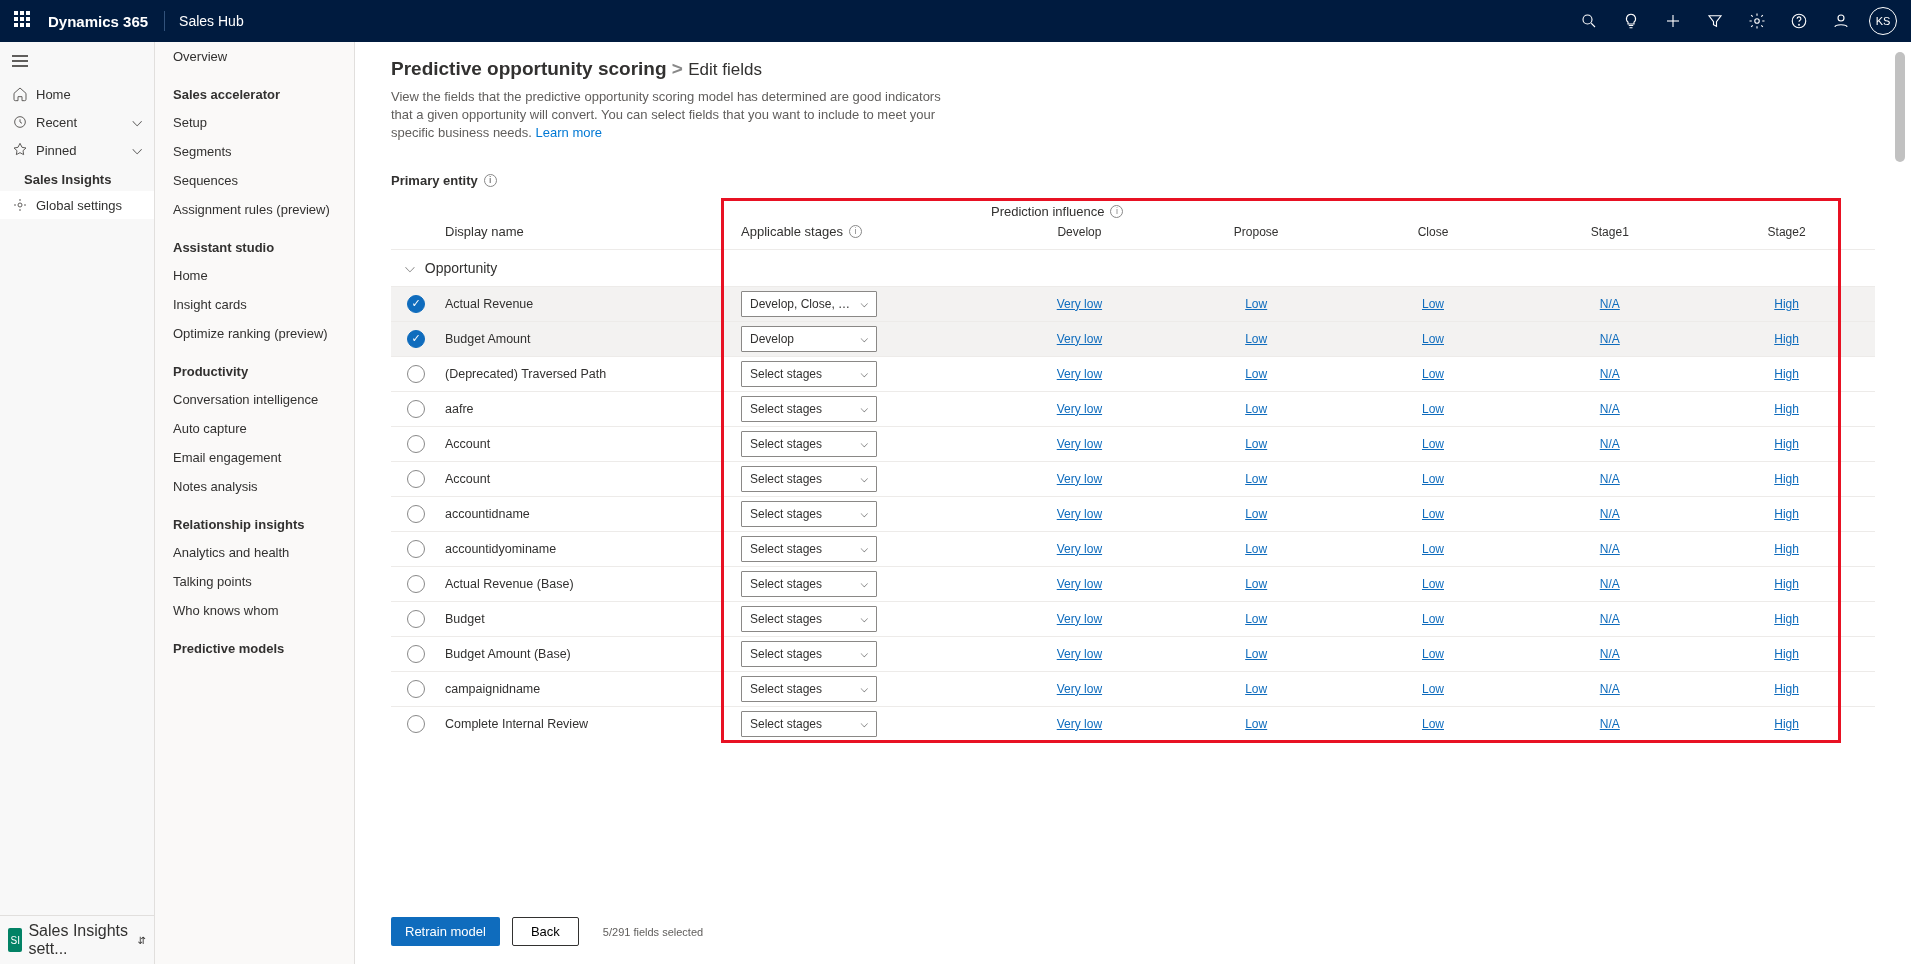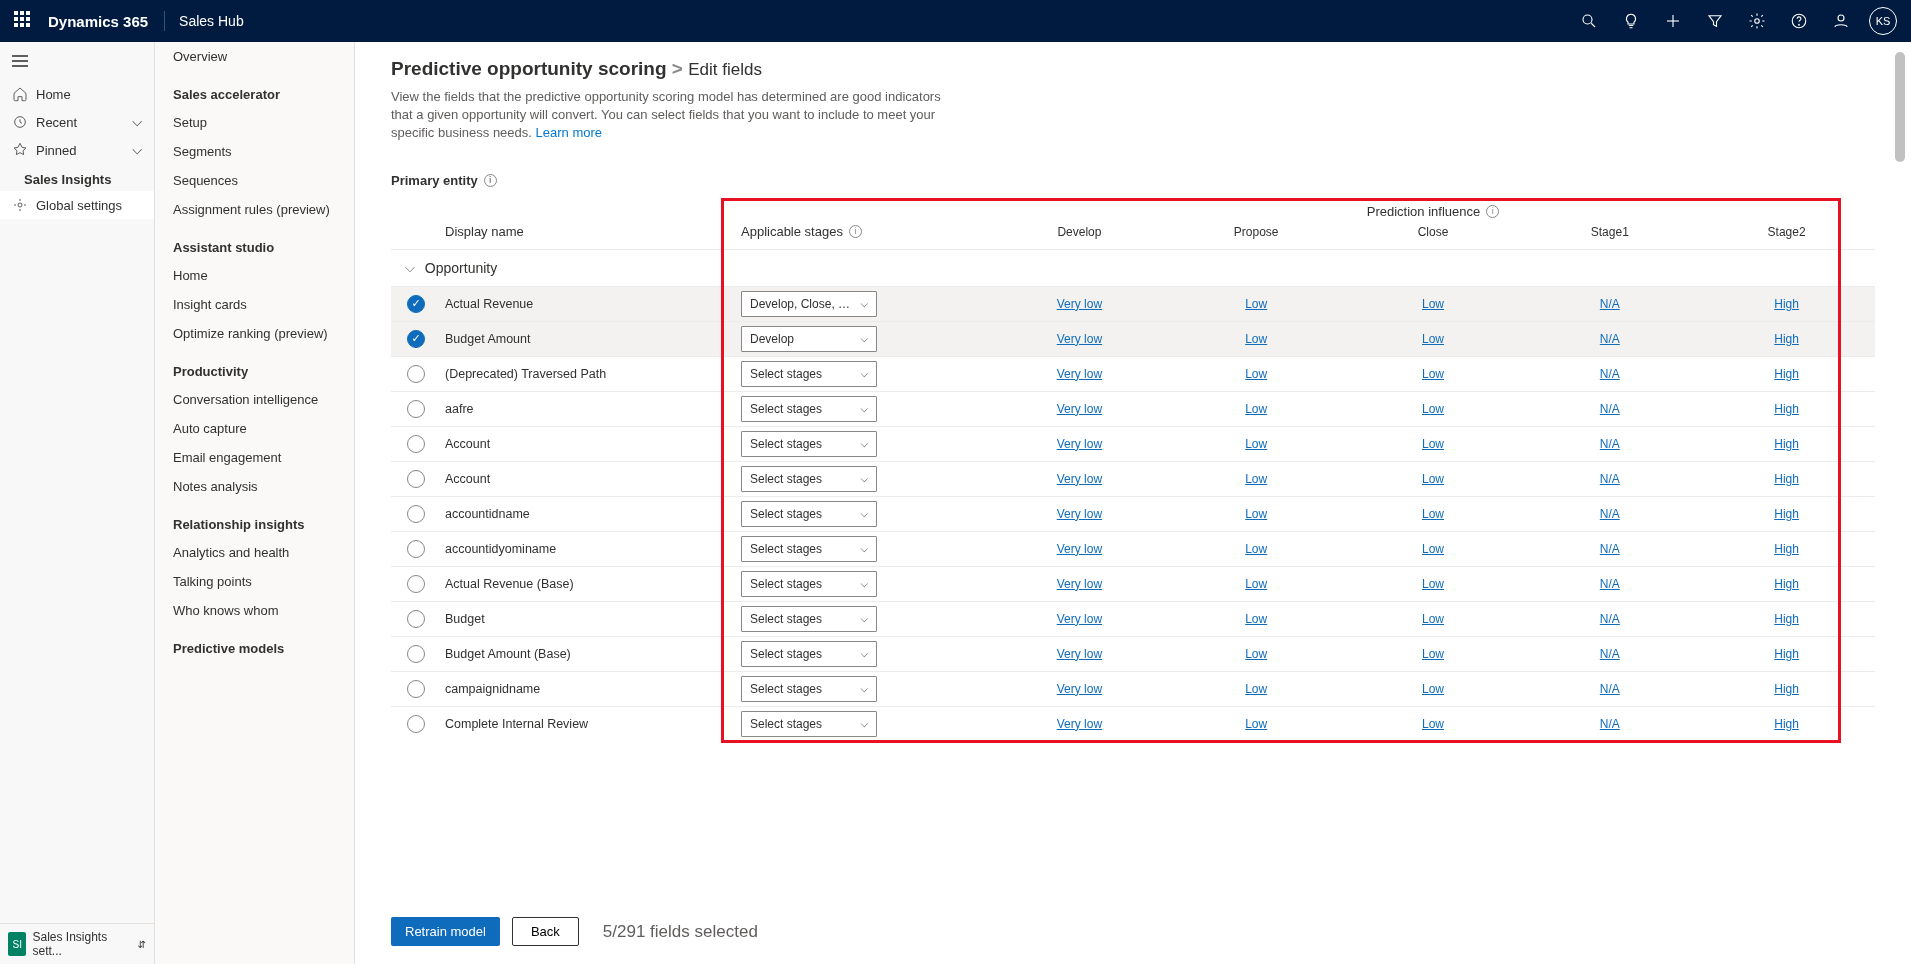--- a/index.html
+++ b/index.html
@@ -42,42 +42,42 @@
   .primary-label{ margin-top:30px; font-weight:600; display:flex; align-items:center; gap:6px;}
   .info-ic{ width:13px;height:13px;border:1px solid #888;border-radius:50%;display:inline-flex;align-items:center;justify-content:center;font-size:9px;color:#888;}
   
   .table-wrap{ position:relative; margin-top:10px; flex:1; overflow:hidden;}
   .redbox{ position:absolute; border:3px solid #e81123; top:0px; left:330px; right:34px; height:545px; pointer-events:none; z-index:5;}
   .thead{ display:flex; align-items:flex-end; padding:6px 0 10px 0; border-bottom:1px solid #edebe9;}
   .col-check{ width:50px; }
   .col-name{ width:300px; padding-left:4px;}
   .col-stage{ width:250px; display:flex; align-items:center; gap:6px;}
   .col-influence{ flex:1; }
-  .influence-head { display:flex; flex-direction:column; align-items:center;}
+  .influence-head { display:flex; flex-direction:column; }
   .stage-cols{ display:flex; gap:0; margin-top:6px; width:100%;}
   .stage-cols span{ flex:1; text-align:center; font-size:12px; color:#323130;}
   .group-row{ display:flex; align-items:center; padding:10px 0; gap:10px; padding-left:14px;}
   .group-row .chev{ color:#707070; }
   .trow{ display:flex; align-items:center; border-top:1px solid #edebe9; min-height:35px; padding:1px 0;}
   .trow.sel{ background:#f3f2f1; }
   .trow .col-check{ display:flex; justify-content:center;}
   .chk{ width:18px;height:18px;border:1.5px solid #888;border-radius:50%; display:flex;align-items:center;justify-content:center;}
   .chk.on{ background:#0f6cbd; border-color:#0f6cbd;}
   .chk.on::after{ content:"✓"; color:#fff; font-size:11px;}
   .fieldname{ color:#323130; font-size:12.5px;}
   .stage-select{ border:1px solid #8a8886; height:26px; width:136px; display:flex; align-items:center; padding:0 8px; font-size:12px; justify-content:space-between; background:#fff; border-radius:1px;}
   .stage-select .sv{ white-space:nowrap; overflow:hidden; text-overflow:ellipsis;}
   .stage-select .dd{ color:#555; font-size:10px;}
   .infl{ flex:1; display:flex; }
   .infl a{ flex:1; text-align:center; color:#0f6cbd; font-size:12px; text-decoration:underline;}
   
   .footer{ padding:14px 0 18px; display:flex; align-items:center; gap:12px; }
   .btn-primary{ background:#0f6cbd; color:#fff; border:none; padding:7px 14px; font-size:13px; border-radius:2px; cursor:pointer;}
   .btn-secondary{ background:#fff; border:1px solid #323130; padding:6px 18px; font-size:13px; border-radius:2px; cursor:pointer;}
-  .count{ color:#605e5c; font-size:17px; margin-left:12px;}
+  .count{ color:#605e5c; font-size:11px; margin-left:12px;}
   .rows-scroll{ overflow:hidden; }
 </style>
 </head>
 <body>
 
 <div class="topbar">
   <div class="waffle">
       <span></span>
       <span></span>
       <span></span>
@@ -169,21 +169,21 @@
     <div class="nav-section">Sales Insights</div>
     <div class="nav-item active">
       <svg class="ic" viewBox="0 0 24 24" fill="none" stroke="#605e5c" stroke-width="1.5">
           <circle cx="12" cy="12" r="3"></circle>
           <path d="M3 12h3M18 12h3M12 3v3M12 18v3"></path>
         </svg>
       <span>Global settings</span>
     </div>
     <div class="nav-bottom">
       <div class="si-badge">SI</div>
-      <span style="font-size:12px;">Sales Insights sett...</span>
+      <span style="font-size:16px;">Sales Insights sett...</span>
       <span style="margin-left:auto; font-size:10px;">⇵</span>
     </div>
   </div>
 
   <div class="subnav">
     <div class="sub-item">Overview</div>
     <div class="sub-header">Sales accelerator</div>
     <div class="sub-item">Setup</div>
     <div class="sub-item">Segments</div>
     <div class="sub-item">Sequences</div>

